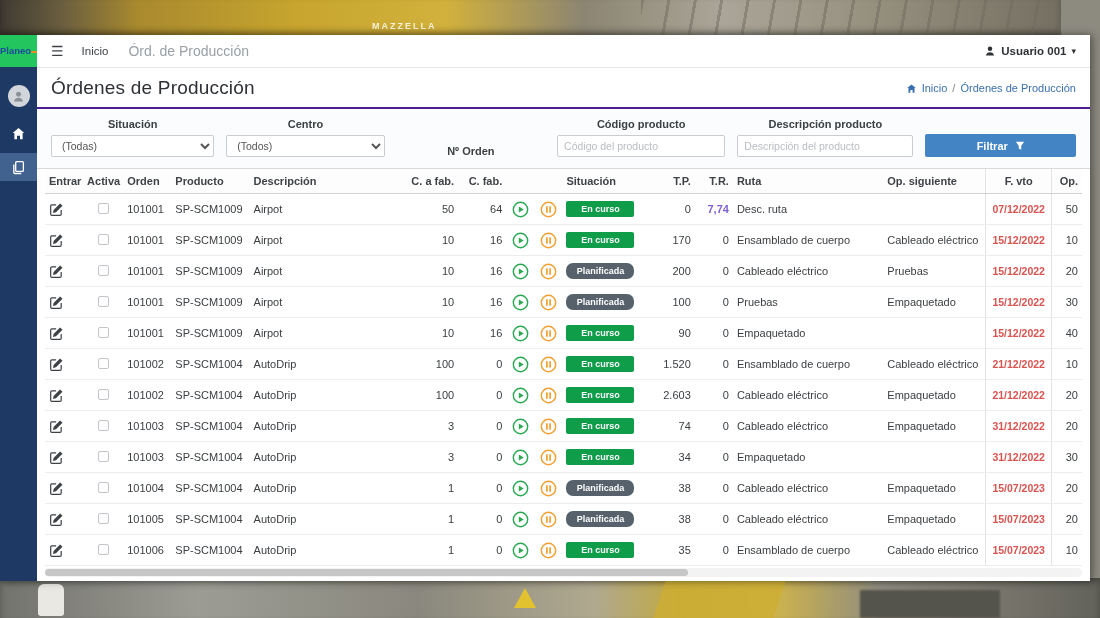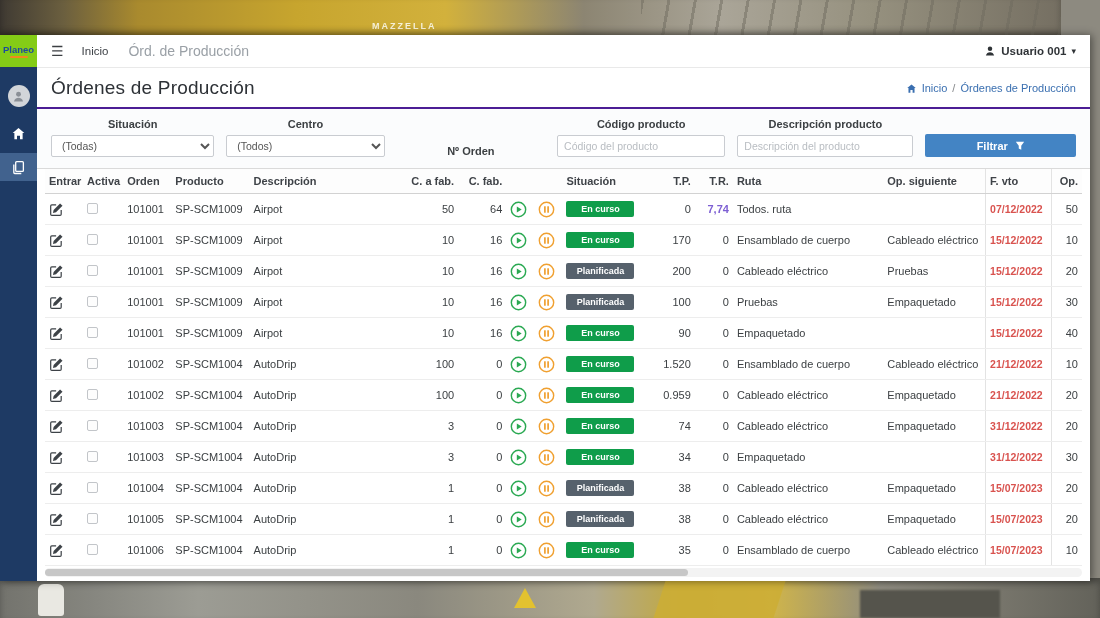--- a/index.html
+++ b/index.html
@@ -51,21 +51,21 @@
   .app {
     position:absolute; left:0; top:35px; width:1090px; height:546px;
     display:flex; background:#fff; box-shadow:2px 0 8px rgba(0,0,0,.45);
   }
 
   
   .sidebar {
     width:37px; background:var(--sidebar,#1e3a64); display:flex;
     flex-direction:column; align-items:center; flex-shrink:0;
   }
-  .logo { width:100%; height:32px; background:#84cc16; display:flex; flex-direction:column;
+  .logo { width:100%; height:32px; background:#22c55e; display:flex; flex-direction:row;
     align-items:center; justify-content:center;text-align:center; }
   .logo-text { font-size:9.5px; font-weight:700; color:#1c4a9e; line-height:10px; }
   .logo-accent { width:18px; height:2px; background:#f08a1d; border-radius:2px; margin-top:1px; }
   .avatar {
     width:22px; height:22px; border-radius:50%; background:#d2d5d9; margin-top:18px;
     display:flex; align-items:center; justify-content:center;
   }
   .side-item { width:100%; height:28px; display:flex; align-items:center;
     justify-content:center; margin-top:12px; cursor:pointer; }
   .side-item.active { background:#41628e; margin-top:6px; }
@@ -124,28 +124,28 @@
     font-size:11px; color:#3c4043; }
   thead th {
     font-weight:700; font-size:11px; color:#3f4348; padding:6px 4px;
     border-bottom:1px solid #d2d2d2; background:#fdfdfd; white-space:nowrap;
     overflow:hidden; text-align:left;
   }
   tbody td {
     padding:0 4px; height:31px; border-bottom:1px solid #ededed;
     white-space:nowrap; overflow:hidden;
   }
-  .al-right { text-align:right; } .al-center { } .al-left { text-align:left; }
+  .al-right { text-align:right; } .al-center { text-align:center; } .al-left { text-align:left; }
   .col-fvto { border-left:1px solid #e3e3e3 !important; border-right:1px solid #e3e3e3 !important; }
   .badge {
     display:inline-block; min-width:68px; padding:3px 6px; border-radius:2px;
     color:#fff; font-size:9px; font-weight:600; text-align:center;
   }
   .badge-curso { background:var(--badge-en-curso,#0f9d4a); }
-  .badge-plan  { background:var(--badge-planificada,#56616c); }
+  .badge-plan  { background:var(--badge-planificada,#56616c);border-radius:7px; }
   .date-red { color:var(--date-red,#d9534f); font-weight:600; font-size:10.5px; }
   .tr-accent { color:var(--tr-accent,#7d5fd3); font-weight:600; }
   .icon-btn { background:none; border:none; padding:0; cursor:pointer;
     display:inline-flex; align-items:center; vertical-align:middle; }
   .checkbox { display:inline-block; width:11px; height:11px; border:1px solid #c2c5c9;
     background:#fdfdfd; border-radius:2px; cursor:pointer; }
 
   
   .hscroll { height:9px; background:#f3f3f3; margin:0 8px 4px; border-radius:5px;
     position:relative; flex-shrink:0; }
@@ -298,21 +298,21 @@
               <td class="al-center"><button class="icon-btn">
                   <svg width="17" height="17" viewBox="0 0 18 18">
                     <circle cx="9" cy="9" r="7.6" fill="none" stroke="#f0a030" stroke-width="1.5"></circle>
                     <rect x="6.4" y="5.6" width="1.8" height="6.8" fill="#f0a030"></rect>
                     <rect x="9.8" y="5.6" width="1.8" height="6.8" fill="#f0a030"></rect>
                   </svg>
                 </button></td>
               <td class="al-left"><span class="badge badge-curso">En curso</span></td>
               <td class="al-right">0</td>
               <td class="al-right tr-accent">7,74</td>
-              <td class="al-left">Todos. ruta</td>
+              <td class="al-left">Desc. ruta</td>
               <td class="al-left"></td>
               <td class="al-center col-fvto"><span class="date-red">07/12/2022</span></td>
               <td class="al-right">50</td>
             </tr>
             <tr>
               <td class="al-left"><button class="icon-btn">
                   <svg width="15" height="15" viewBox="0 0 16 16">
                     <path d="M13 8.6V13a1.2 1.2 0 0 1-1.2 1.2H3A1.2 1.2 0 0 1 1.8 13V4.2A1.2 1.2 0 0 1 3 3h4.6" fill="none" stroke="#3d4247" stroke-width="1.3"></path>
                     <path d="M11.8 1.5l2.6 2.6-6.9 6.9-3.3.7.7-3.3z" fill="#3d4247"></path>
                   </svg>
@@ -500,21 +500,21 @@
                   </svg>
                 </button></td>
               <td class="al-center"><button class="icon-btn">
                   <svg width="17" height="17" viewBox="0 0 18 18">
                     <circle cx="9" cy="9" r="7.6" fill="none" stroke="#f0a030" stroke-width="1.5"></circle>
                     <rect x="6.4" y="5.6" width="1.8" height="6.8" fill="#f0a030"></rect>
                     <rect x="9.8" y="5.6" width="1.8" height="6.8" fill="#f0a030"></rect>
                   </svg>
                 </button></td>
               <td class="al-left"><span class="badge badge-curso">En curso</span></td>
-              <td class="al-right">0.959</td>
+              <td class="al-right">2.603</td>
               <td class="al-right">0</td>
               <td class="al-left">Cableado eléctrico</td>
               <td class="al-left">Empaquetado</td>
               <td class="al-center col-fvto"><span class="date-red">21/12/2022</span></td>
               <td class="al-right">20</td>
             </tr>
             <tr>
               <td class="al-left"><button class="icon-btn">
                   <svg width="15" height="15" viewBox="0 0 16 16">
                     <path d="M13 8.6V13a1.2 1.2 0 0 1-1.2 1.2H3A1.2 1.2 0 0 1 1.8 13V4.2A1.2 1.2 0 0 1 3 3h4.6" fill="none" stroke="#3d4247" stroke-width="1.3"></path>

